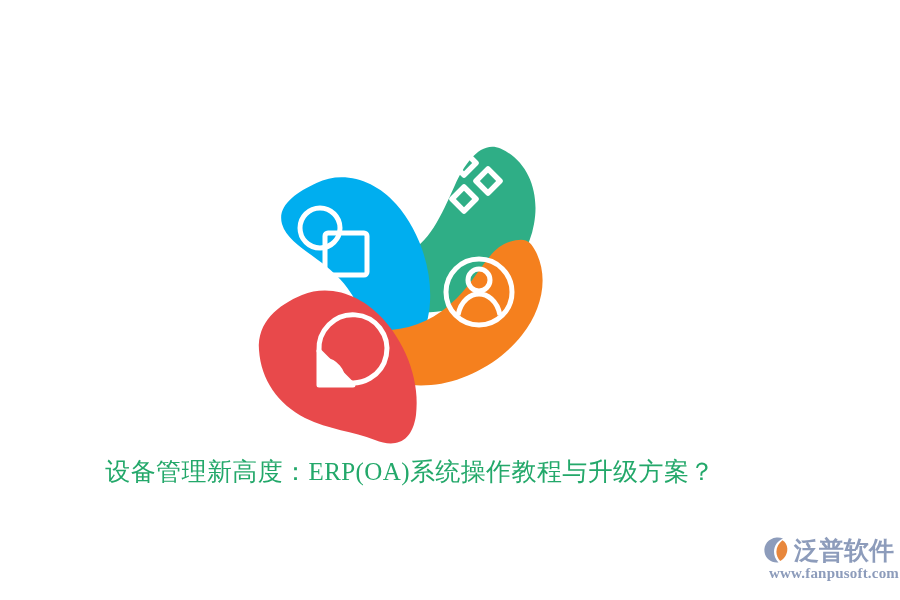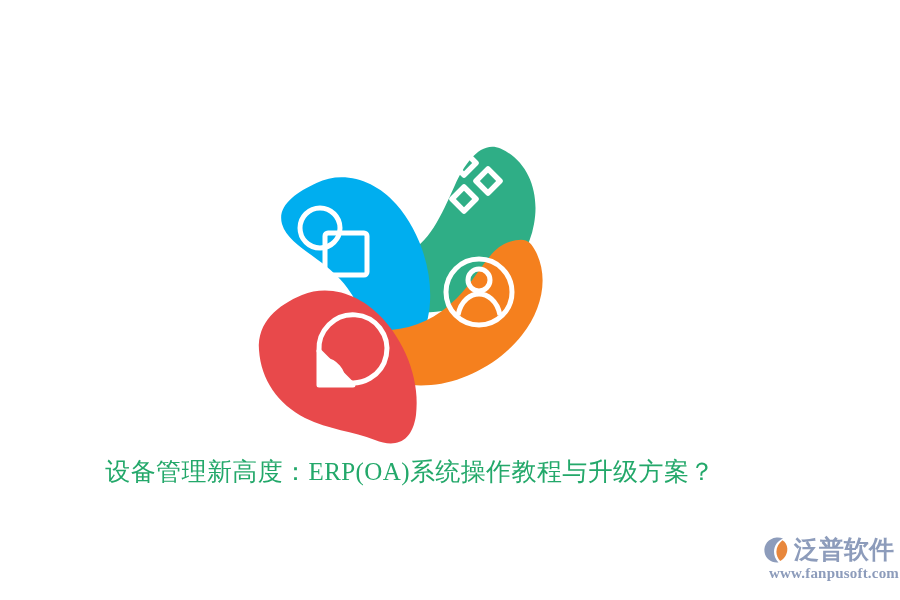--- a/index.html
+++ b/index.html
@@ -72,21 +72,21 @@
     height: 32px;
   }
   .wm-mark {
     width: 30px;
     height: 30px;
     flex: 0 0 30px;
     margin-right: 2px;
   }
   .wm-mark svg { display: block; }
   .wm-name {
-    font-family: Liberation Serif, serif;
+    font-family: Liberation Sans, sans-serif;
     font-size: 25px;
     font-weight: 700;
     color: #8d9cbb;
     line-height: 30px;
     letter-spacing: 0px;
   }
   .wm-url {
     font-family: "Liberation Serif", "DejaVu Serif", serif;
     font-size: 15px;
     font-weight: 700;

